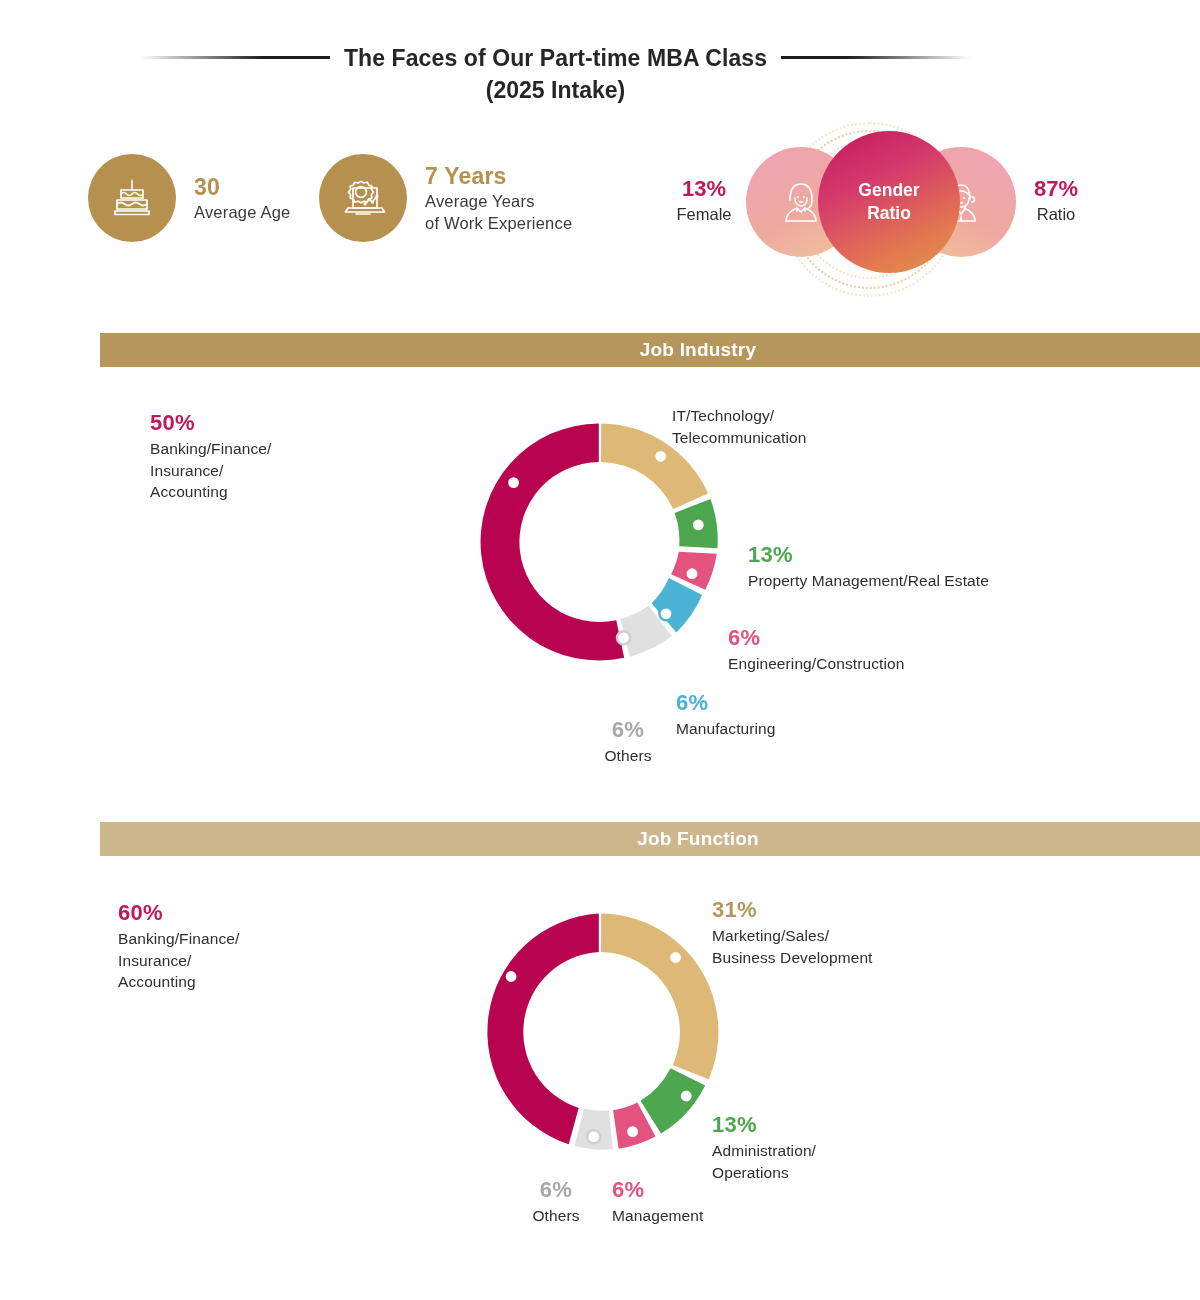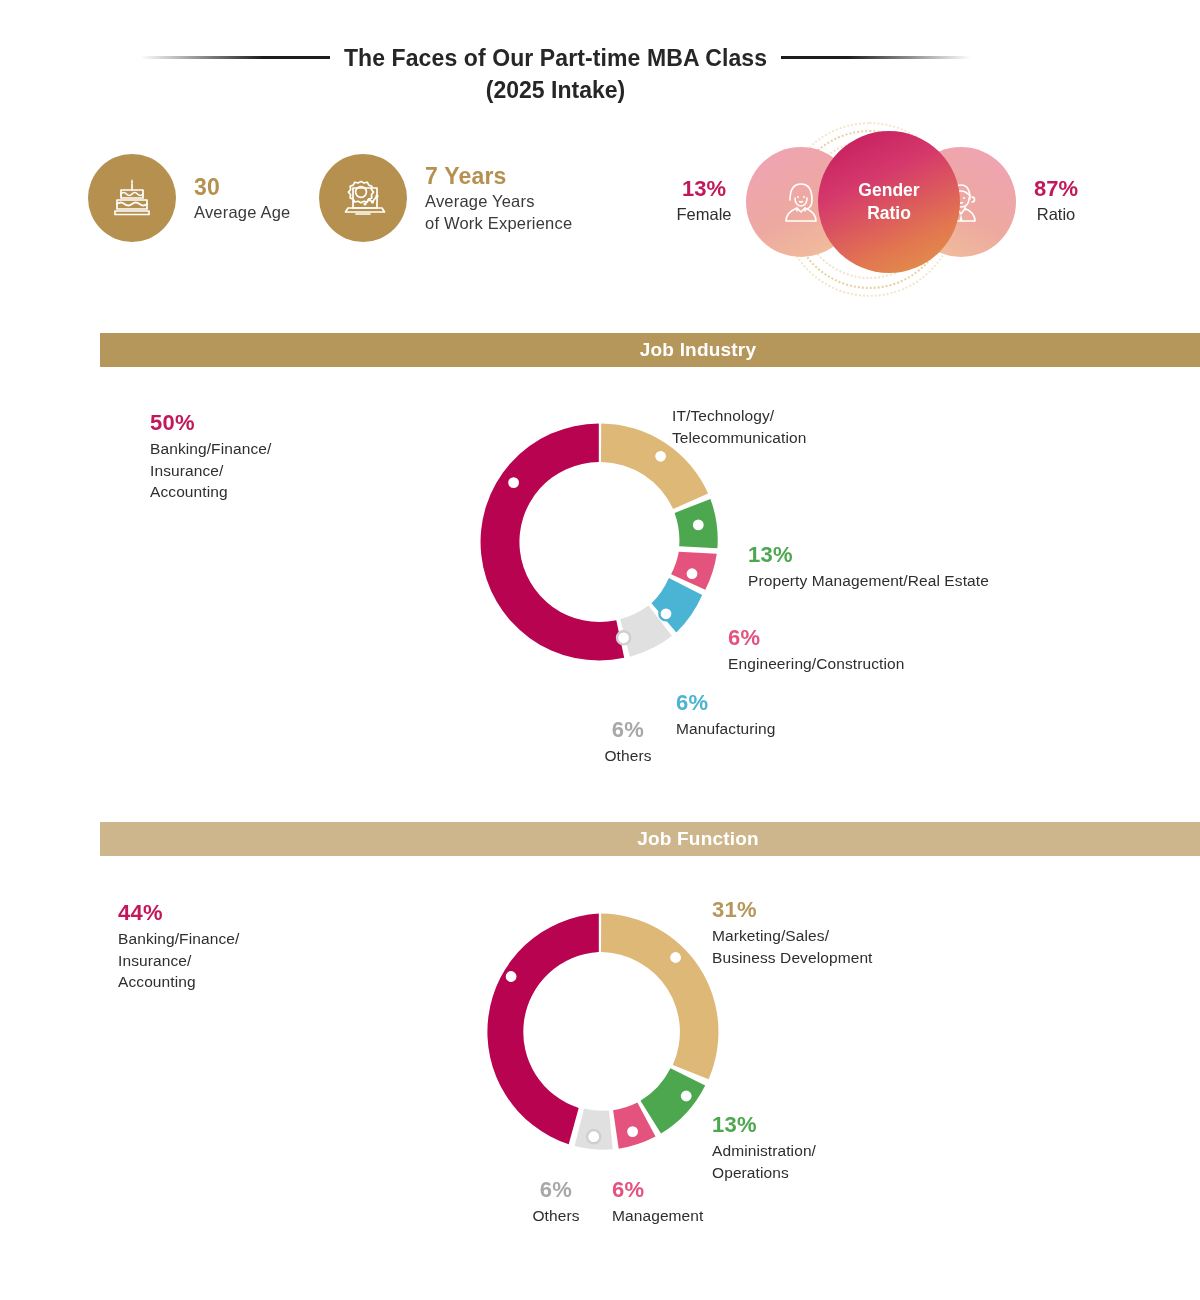--- a/index.html
+++ b/index.html
@@ -278,21 +278,21 @@
 
         <circle cx="75.6" cy="-74.5" r="6.6" fill="#ffffff" stroke="#ddb876" stroke-width="2.4"></circle>
         <circle cx="86.2" cy="64.0" r="6.6" fill="#ffffff" stroke="#4ca74e" stroke-width="2.4"></circle>
         <circle cx="32.6" cy="99.6" r="6.6" fill="#ffffff" stroke="#e3537e" stroke-width="2.4"></circle>
         <circle cx="-6.3" cy="104.7" r="6.6" fill="#ffffff" stroke="#cfcfcf" stroke-width="2.4"></circle>
         <circle cx="-88.9" cy="-55.5" r="6.6" fill="#ffffff" stroke="#b80351" stroke-width="2.4"></circle>
       </g>
     </svg>
 
     <div class="callout ta-r" style="left:118px; top:18px; width:205px;">
-      <div class="c-pct" style="color:#c2185b">44%</div>
+      <div class="c-pct" style="color:#c2185b">60%</div>
       <div class="c-lbl">Banking/Finance/</div>
       <div class="c-lbl">Insurance/</div>
       <div class="c-lbl">Accounting</div>
     </div>
 
     <div class="callout ta-l" style="left:712px; top:15px; width:300px;">
       <div class="c-pct" style="color:#b5975c">31%</div>
       <div class="c-lbl">Marketing/Sales/</div>
       <div class="c-lbl">Business Development</div>
     </div>

